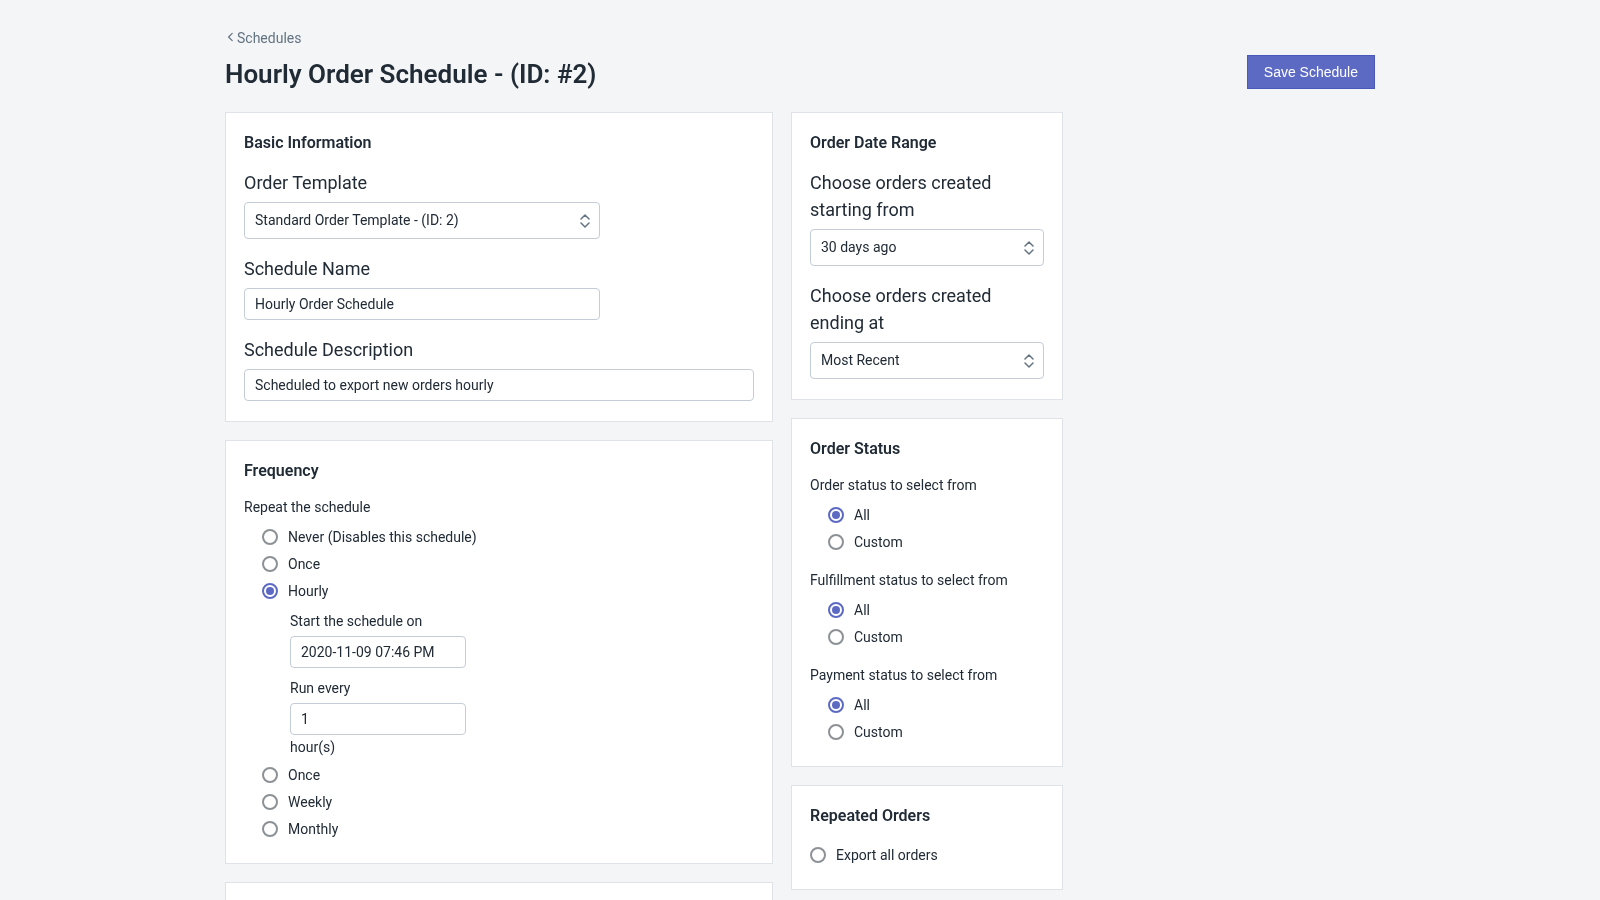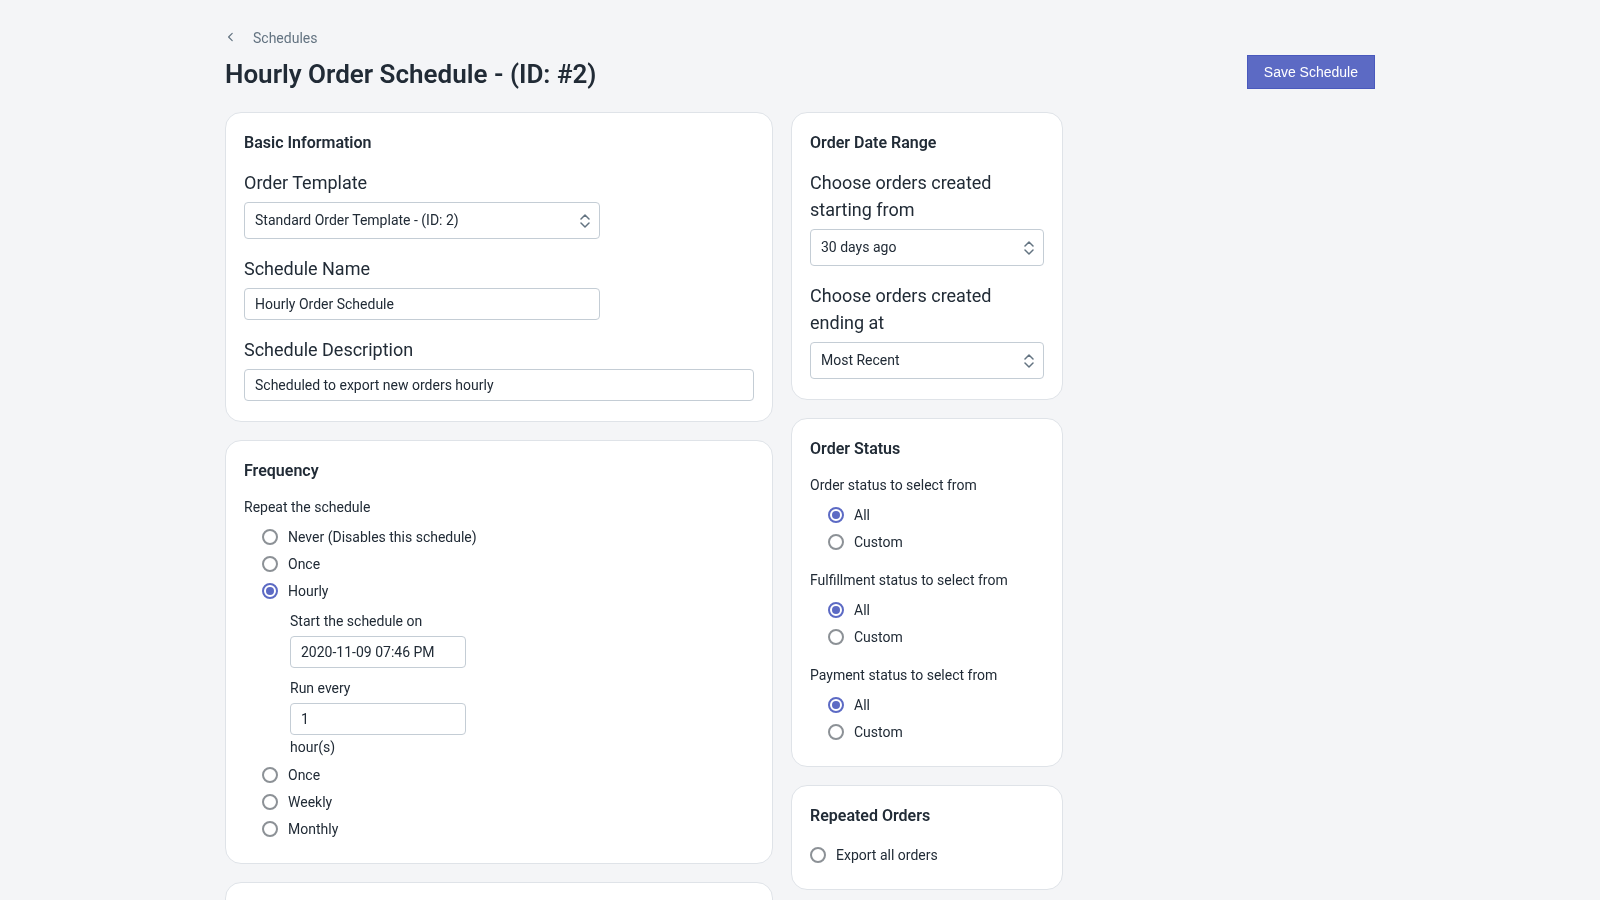--- a/index.html
+++ b/index.html
@@ -11,21 +11,21 @@
     line-height: 1.5;
   }
   .page {
     max-width: 1150px;
     margin: 0 auto;
     padding: 28px 0 0 0;
   }
   .breadcrumb {
     display: flex;
     align-items: center;
-    gap: 16px;
+    gap: 0;
     color: #637381;
     font-size: 14px;
     margin-bottom: 6px;
     cursor: pointer;
     width: fit-content;
   }
   .breadcrumb svg { width: 12px; height: 12px; }
   .page-header {
     display: flex;
     align-items: flex-start;
@@ -50,21 +50,21 @@
   .columns {
     display: flex;
     gap: 18px;
     align-items: flex-start;
   }
   .col-main { flex: 0 0 548px; }
   .col-side { flex: 0 0 272px; }
   .card {
     background: #fff;
     border: 1px solid #dfe3e8;
-    border-radius: 16px;
+    border-radius: 0;
     padding: 18px 18px 20px 18px;
     margin-bottom: 18px;
   }
   .card-title {
     font-size: 16px;
     font-weight: 600;
     margin-bottom: 14px;
     color: #212b36;
   }
   .field { margin-bottom: 16px; }

